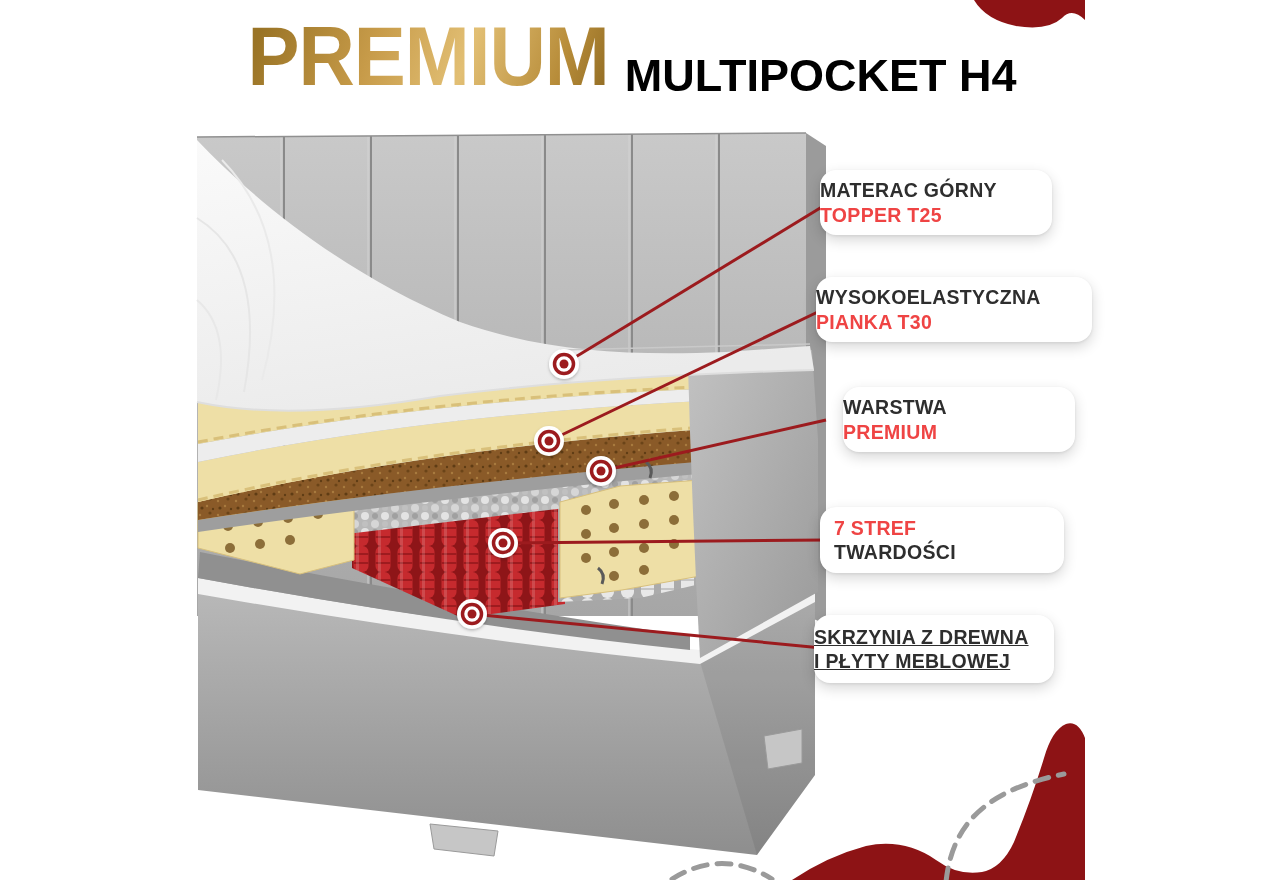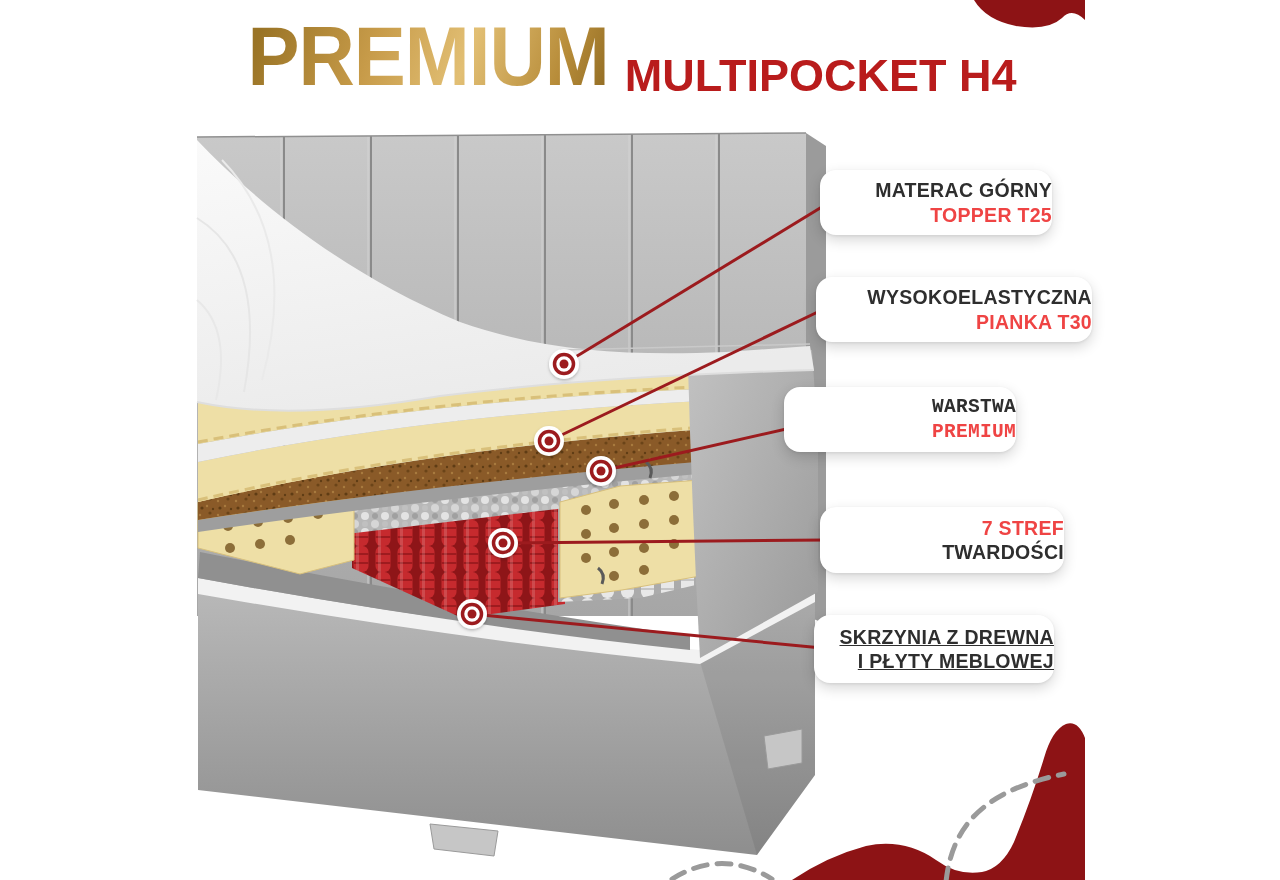--- a/index.html
+++ b/index.html
@@ -4,30 +4,30 @@
 <style>
   html,body{margin:0;padding:0;background:#fff;}
   .stage{position:relative;width:1280px;height:880px;background:#fff;overflow:hidden;
          font-family:"Liberation Sans",sans-serif;}
   .title-row{position:absolute;left:182px;top:20px;width:900px;display:flex;
              justify-content:center;align-items:flex-end;gap:16px;white-space:nowrap;}
   .t-premium{font-size:78px;font-weight:700;line-height:1;display:inline-block;
              transform:scaleY(1.08);transform-origin:center bottom;letter-spacing:-1px;
              background:linear-gradient(112deg,#9a7426 5%,#c79b49 35%,#e2bf74 60%,#b78c39 85%,#8f6a22 100%);
              -webkit-background-clip:text;background-clip:text;color:transparent;}
-  .t-model{font-size:45px;font-weight:700;color:#b91c1c;line-height:1;}
+  .t-model{font-size:45px;font-weight:700;color:#000000;line-height:1;}
   .callout{position:absolute;background:#fff;border-radius:16px;
            box-shadow:0 5px 14px rgba(0,0,0,.16),0 1px 3px rgba(0,0,0,.08);
-           display:flex;flex-direction:column;align-items:flex-end;justify-content:center;
+           display:flex;flex-direction:column;align-items:flex-start;justify-content:center;
            text-align:center;line-height:1.25;font-size:19.5px;font-weight:600;
            color:#2E2E2E;letter-spacing:.3px;}
   .gold{color:#ef4444;font-weight:700;}
   .c1{left:820px;top:170px;width:232px;height:65px;}
   .c2{left:816px;top:277px;width:276px;height:65px;}
-  .c3{left:784px;top:387px;width:232px;height:65px;font-family:Liberation Mono, monospace;}
+  .c3{left:843px;top:387px;width:232px;height:65px;}
   .c4{left:820px;top:507px;width:230px;height:66px;padding-left:14px;}
   .c5{left:814px;top:615px;width:240px;height:68px;text-decoration:underline;}
   svg.bed{position:absolute;left:0;top:0;}
 </style>
 </head>
 <body>
 
 <div class="stage">
 
   <svg class="bed" width="1280" height="880" viewBox="0 0 1280 880">

